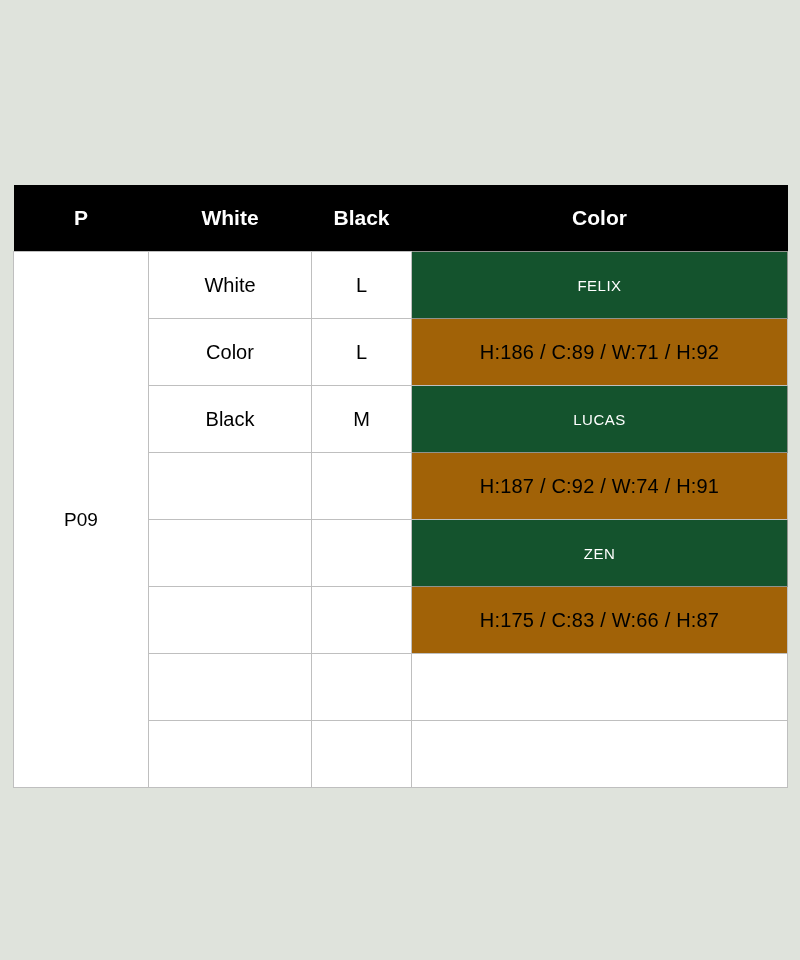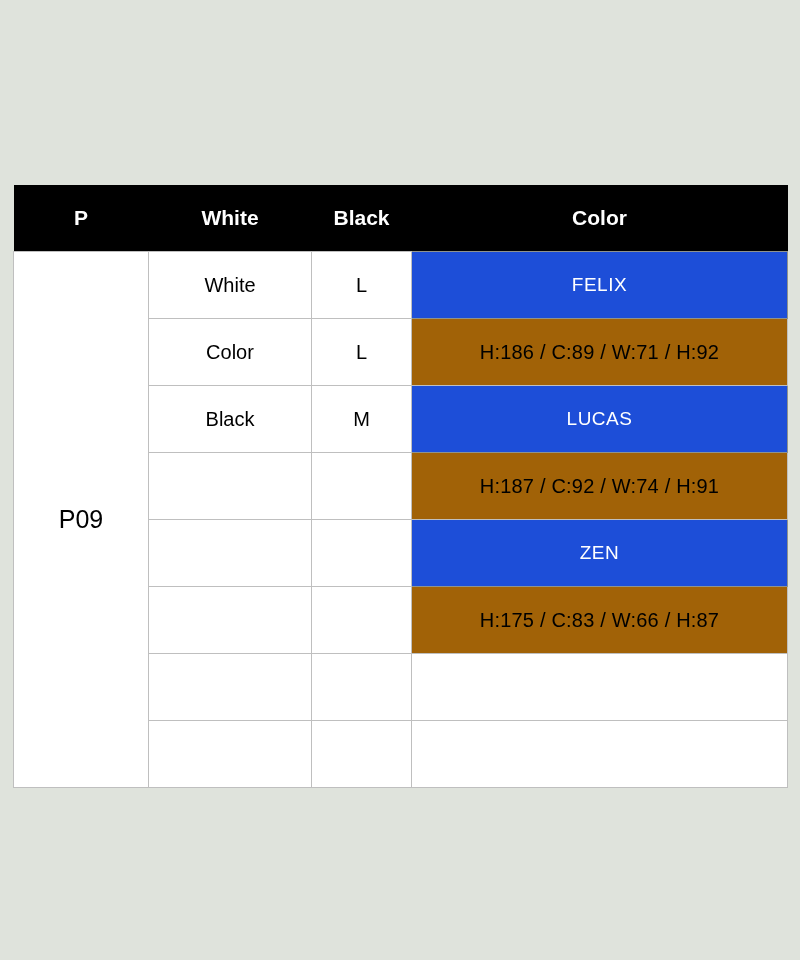--- a/index.html
+++ b/index.html
@@ -45,32 +45,32 @@
     background: #ffffff;
     border: 1px solid #bfbfbf;
     height: 66px;
     text-align: center;
     vertical-align: middle;
     font-size: 20px;
     color: #000000;
     padding: 0;
   }
   tbody td.pcell {
-    font-size: 25px;
+    font-size: 19px;
     border-left: 1px solid #bfbfbf;
     border-right: 1px solid #bfbfbf;
   }
   tbody td.attr {
     font-weight: normal;
     font-size: 20px;
   }
   tbody td.model-name {
-    background: #1d4ed8;
+    background: #14532d;
     color: #ffffff;
-    font-size: 19px;
+    font-size: 15px;
     font-weight: normal;
     letter-spacing: 0.5px;
     border-color: #8f938d;
   }
   tbody td.model-meas {
     background: #a16207;
     color: #000000;
     font-size: 20px;
     letter-spacing: 0.2px;
   }

